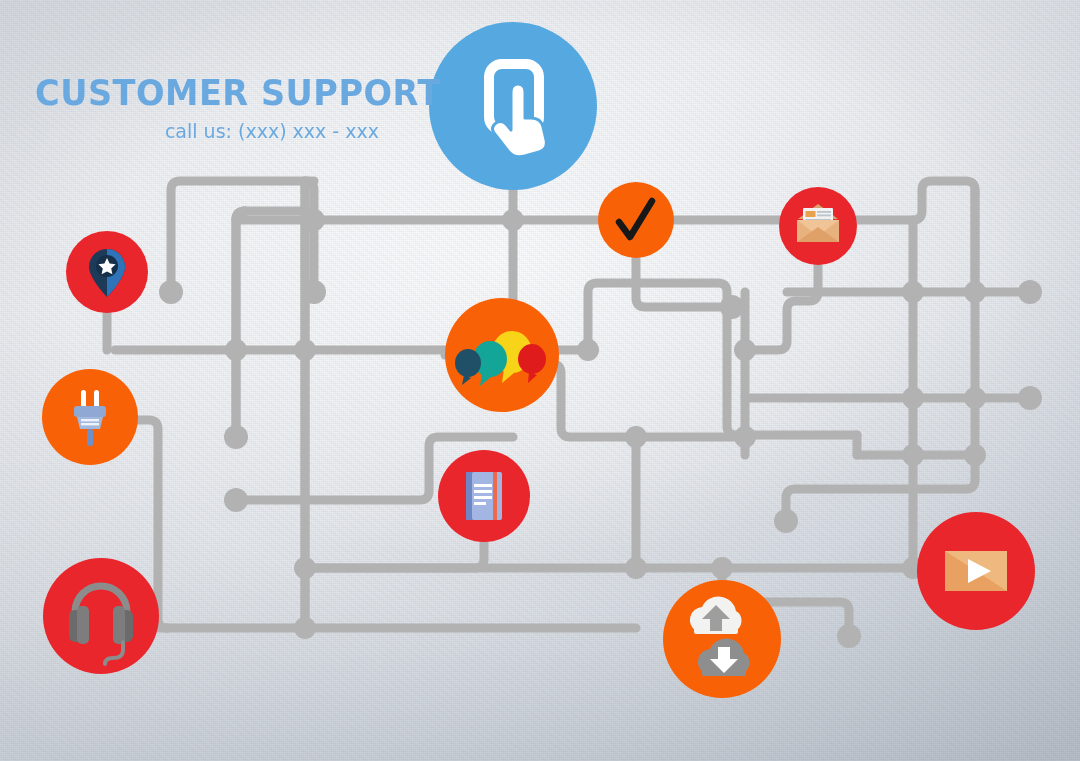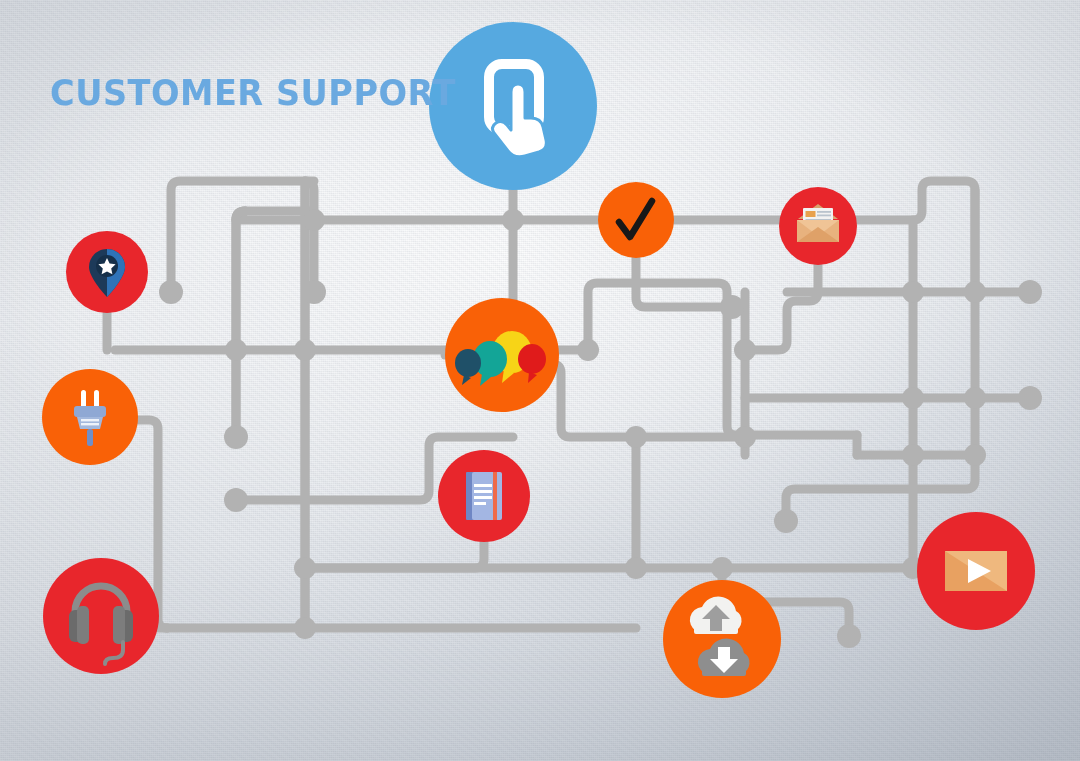--- a/index.html
+++ b/index.html
@@ -51,21 +51,21 @@
     stroke-width: 9;
     stroke-linecap: round;
     stroke-linejoin: round;
   }
   .jdot { fill: #b2b2b2; }
   .edot { fill: #b2b2b2; }
 
   
   #headline {
     position: absolute;
-    left: 50px;
+    left: 35px;
     top: 76px;
     z-index: 6;
     width: 370px;
     text-align: left;
   }
   #title {
     font-family: "DejaVu Sans", sans-serif;
     font-weight: bold;
     font-size: 35px;
     letter-spacing: 0.5px;
@@ -199,20 +199,21 @@
         <circle cx="732" cy="307" r="12" class="edot" fill="#b2b2b2"></circle>
         <circle cx="1030" cy="292" r="12" class="edot" fill="#b2b2b2"></circle>
         <circle cx="1030" cy="398" r="12" class="edot" fill="#b2b2b2"></circle>
         <circle cx="786" cy="521" r="12" class="edot" fill="#b2b2b2"></circle>
         <circle cx="849" cy="636" r="12" class="edot" fill="#b2b2b2"></circle>
       </g>
   </svg>
 
   <div id="headline">
     <div id="title" style="color: rgb(106, 169, 224);">CUSTOMER SUPPORT</div>
+    <div id="subtitle" style="color: rgb(106, 169, 224);">call us: (xxx) xxx - xxx</div>
   </div>
 
   <div class="bub" id="bub-touch" title="Touch Tablet" style="left: 429px; top: 22px; width: 168px; height: 168px; background: rgb(86, 169, 224);">
     <svg width="120" height="120" viewBox="0 0 120 120">
       <rect x="36" y="18" width="50" height="66" rx="13" ry="13" fill="none" stroke="#ffffff" stroke-width="10"></rect>
       <path d="M 58 46 q 0 -8 7 -8 q 7 0 7 8 v 26 h 6 q 10 0 12 9 l 3 13 q 2 9 -7 12 l -14 4 q -11 3 -17 -5 l -14 -18 q -4 -6 2 -10 q 6 -4 11 2 l 4 5 z" fill="#ffffff" stroke="#56a9e0" stroke-width="3" stroke-linejoin="round"></path>
     </svg>
   </div>
 
   <div class="bub" id="bub-pin" title="Location" style="left: 66px; top: 231px; width: 82px; height: 82px; background: rgb(232, 38, 44);">

